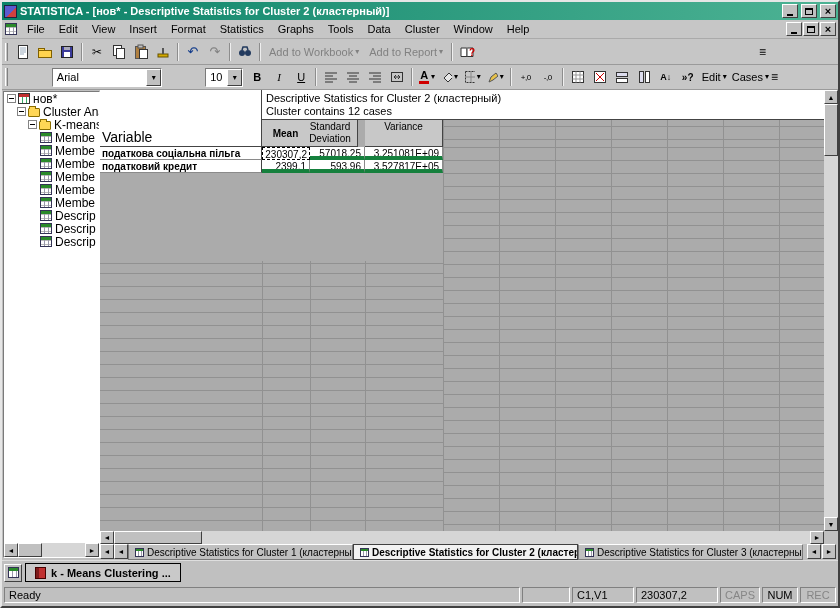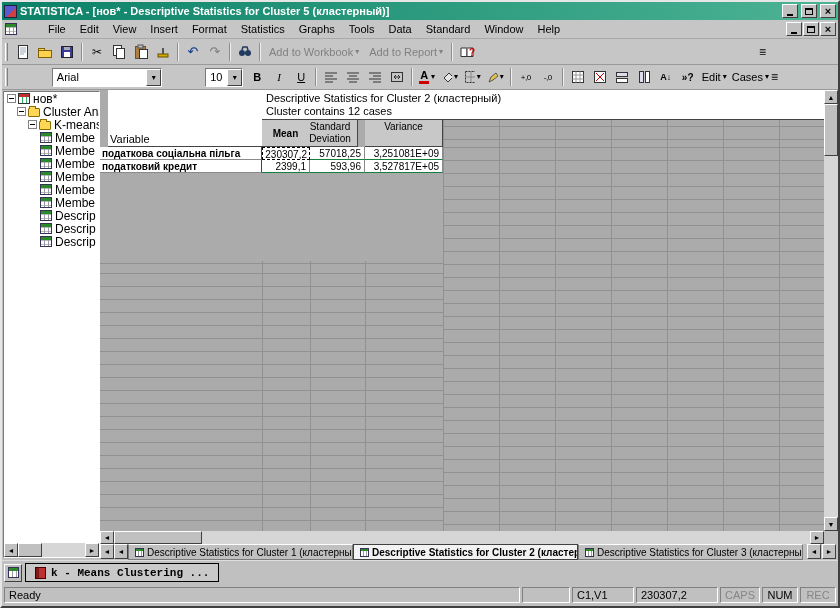--- a/index.html
+++ b/index.html
@@ -99,32 +99,32 @@
     background-position:0 0, 0 27px; }
   .gray-bottom { position:absolute; left:0; top:171px; width:343px; bottom:0; background-color:#ababab;
     background-image:
       linear-gradient(#919191,#919191), linear-gradient(#919191,#919191), linear-gradient(#919191,#919191),
       repeating-linear-gradient(to bottom, #919191 0 1px, transparent 1px 13px);
     background-size:1px 100%, 1px 100%, 1px 100%, 100% 100%;
     background-position:162px 0, 210px 0, 265px 0, 0 12px;
     background-repeat:no-repeat, no-repeat, no-repeat, repeat; }
   .cell { position:absolute; overflow:hidden; white-space:nowrap; font-size:10px; background:#fff; }
   #corner-cell { left:0; top:0; width:162px; height:57px; border-right:1px solid #444;
-    border-bottom:1px solid #444; display:flex; align-items:flex-end; padding:1px 2px; font-size:11px;margin-left:8px; }
+    border-bottom:1px solid #444; display:flex; align-items:flex-end; padding:1px 2px; font-size:14px; }
   #info-cell { left:162px; top:0; width:562px; height:30px; border-bottom:1px solid #444;
     padding:2px 4px; line-height:13px; font-size:11px; }
   .colh { background:#c8c8c8; border-right:1px solid #444; border-bottom:1px solid #444;
     display:flex; justify-content:center; text-align:center; padding-top:1px; line-height:12px; }
   #colh-mean { left:162px; top:30px; width:48px; height:27px; font-weight:bold;align-items:center; }
   #colh-std  { left:203px; top:30px; width:55px; height:27px; }
   #colh-var  { left:265px; top:30px; width:78px; height:27px; }
   .rowh { border-right:1px solid #444; border-bottom:1px solid #8a8a8a; font-weight:bold;
     padding:1px 2px; }
   .num { text-align:right; padding:1px 3px 1px 1px; border-right:1px solid #8a8a8a;
-    border-bottom:1px solid #15803d; }
+    border-bottom:4px solid #15803d; }
   #rh1 { left:0; top:57px; width:162px; height:13px; }
   #rh2 { left:0; top:70px; width:162px; height:13px; }
   #c-mean1 { left:162px; top:57px; width:48px; height:13px; border:1px dashed #000; padding-right:2px; }
   #c-std1  { left:210px; top:57px; width:55px; height:13px; }
   #c-var1  { left:265px; top:57px; width:78px; height:13px; }
   #c-mean2 { left:162px; top:70px; width:48px; height:13px; }
   #c-std2  { left:210px; top:70px; width:55px; height:13px; }
   #c-var2  { left:265px; top:70px; width:78px; height:13px; }
 
   
@@ -157,21 +157,21 @@
 
   
   #workbook-bar { position:absolute; left:0; top:558px; width:836px; height:24px; background:#c0c0c0;
     display:flex; align-items:center; gap:3px; padding-left:2px; border-top:1px solid #dedede; }
   .wb-btn { width:18px; height:18px; background:#c0c0c0; border:1px solid;
     border-color:#fff #404040 #404040 #fff; display:flex; align-items:center; justify-content:center; padding:1px; }
   .wb-btn .tico3 { width:11px; height:11px; border:1px solid #335;
     background:linear-gradient(#2a8a2a 0 3px, transparent 3px),
       repeating-linear-gradient(90deg, transparent 0 3px, #99a 3px 4px), #fff; }
   .wb-tab { height:19px; border:1px solid #000; background:#c9c9c9; display:flex; align-items:center;
-    gap:5px; padding:0 9px; font-weight:bold; font-size:11px;font-family:Liberation Mono, monospace; }
+    gap:5px; padding:0 9px; font-weight:bold; font-size:11px; }
   .book-icon { width:11px; height:12px; background:linear-gradient(90deg,#7e1c1c 0 3px,#c03030 3px);
     border:1px solid #400; }
 
   
   #status-bar { position:absolute; left:0; top:582px; width:836px; height:22px; background:#c0c0c0;
     display:flex; align-items:center; gap:2px; padding:2px; }
   .panel { height:16px; border:1px solid; border-color:#808080 #fff #fff #808080; padding:1px 4px;
     display:flex; align-items:center; white-space:nowrap; overflow:hidden; }
   #p-ready { flex:1; }
   #p-empty { width:48px; }
@@ -182,46 +182,46 @@
   #p-num { width:36px; }
   #p-rec { width:36px; color:#868686; }
 </style>
 </head>
 <body>
 
 <div id="window">
 
   <div class="titlebar">
     <div class="app-icon"></div>
-    <div class="title">STATISTICA - [нов* - Descriptive Statistics for Cluster 5 (кластерный)]</div>
+    <div class="title">STATISTICA - [нов* - Descriptive Statistics for Cluster 2 (кластерный)]</div>
     <button class="winbtn">
         <span class="glyph-min"></span>
       </button>
     <button class="winbtn">
         <span class="glyph-max"></span>
       </button>
     <button class="winbtn">
         <span class="glyph-close">×</span>
       </button>
   </div>
 
   <div class="menubar">
     <span class="ico-sheet-small"></span>
-    <span style="display:flex;margin-left:21px;">
+    <span style="display:flex;">
 
     <span class="menu-item">File</span>
         <span class="menu-item">Edit</span>
         <span class="menu-item">View</span>
         <span class="menu-item">Insert</span>
         <span class="menu-item">Format</span>
         <span class="menu-item">Statistics</span>
         <span class="menu-item">Graphs</span>
         <span class="menu-item">Tools</span>
         <span class="menu-item">Data</span>
-        <span class="menu-item">Standard</span>
+        <span class="menu-item">Cluster</span>
         <span class="menu-item">Window</span>
         <span class="menu-item">Help</span>
       </span>
     <span class="mdi-controls">
       <button class="winbtn">
           <span class="glyph-min"></span>
         </button>
       <button class="winbtn">
           <span class="glyph-max"></span>
         </button>

